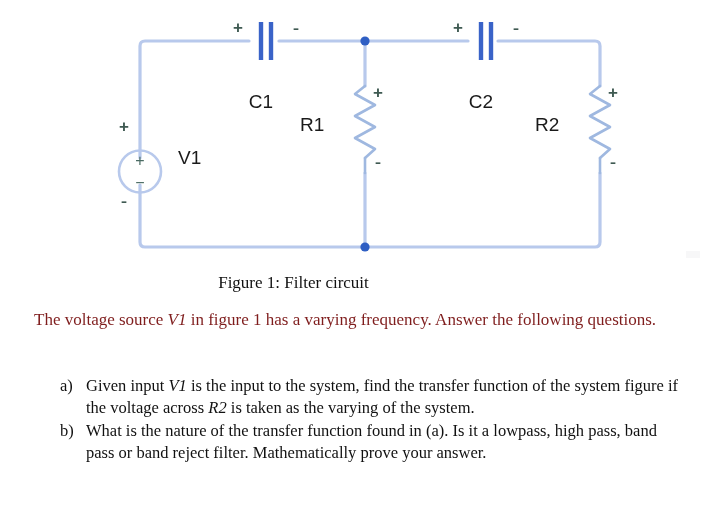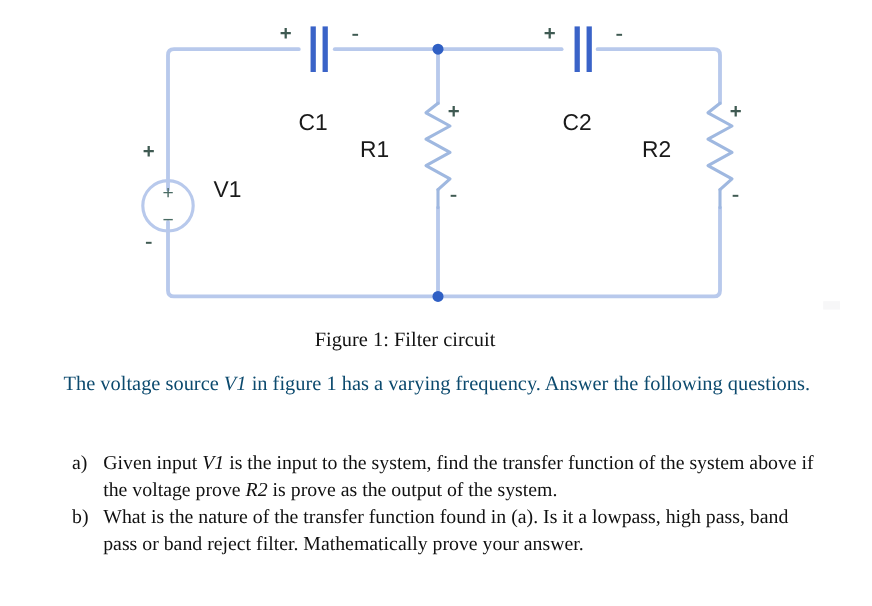--- a/index.html
+++ b/index.html
@@ -54,32 +54,31 @@
 
   #figure-caption {
     position: absolute;
     left: 0;
     top: 272px;
     width: 587px;
     text-align: center;
     font-size: 17px;
     line-height: 22px;
     color: #111111;
-    margin-left: 44px;
   }
 
   #body-text {
     position: absolute;
     left: 34px;
     top: 308px;
     width: 660px;
     font-size: 17px;
     line-height: 23px;
-    color: #0c4a6e;
-    text-align: center;
+    color: #7f1d1d;
+    text-align: left;
   }
   #body-text .var {
     font-style: italic;
   }
 
   #question-list {
     position: absolute;
     left: 60px;
     top: 375px;
     width: 625px;
@@ -180,19 +179,19 @@
 
 <div id="figure-caption">Figure 1: Filter circuit</div>
 
 <div id="body-text">
   <span>The voltage source </span><span class="var">V1</span><span> in figure 1 has a varying frequency. Answer the following questions.</span>
 </div>
 
 <div id="question-list">
     <div class="q-item">
       <div class="q-marker">a)</div>
-      <div class="q-text"><span>Given input </span><span class="var">V1</span><span> is the input to the system, find the transfer function of the system above if the voltage prove </span><span class="var">R2</span><span> is prove as the output of the system.</span></div>
+      <div class="q-text"><span>Given input </span><span class="var">V1</span><span> is the input to the system, find the transfer function of the system figure if the voltage across </span><span class="var">R2</span><span> is taken as the varying of the system.</span></div>
     </div>
     <div class="q-item">
       <div class="q-marker">b)</div>
       <div class="q-text"><span>What is the nature of the transfer function found in (a). Is it a lowpass, high pass, band pass or band reject filter. Mathematically prove your answer.</span></div>
     </div>
   </div>
 
 </body></html>

